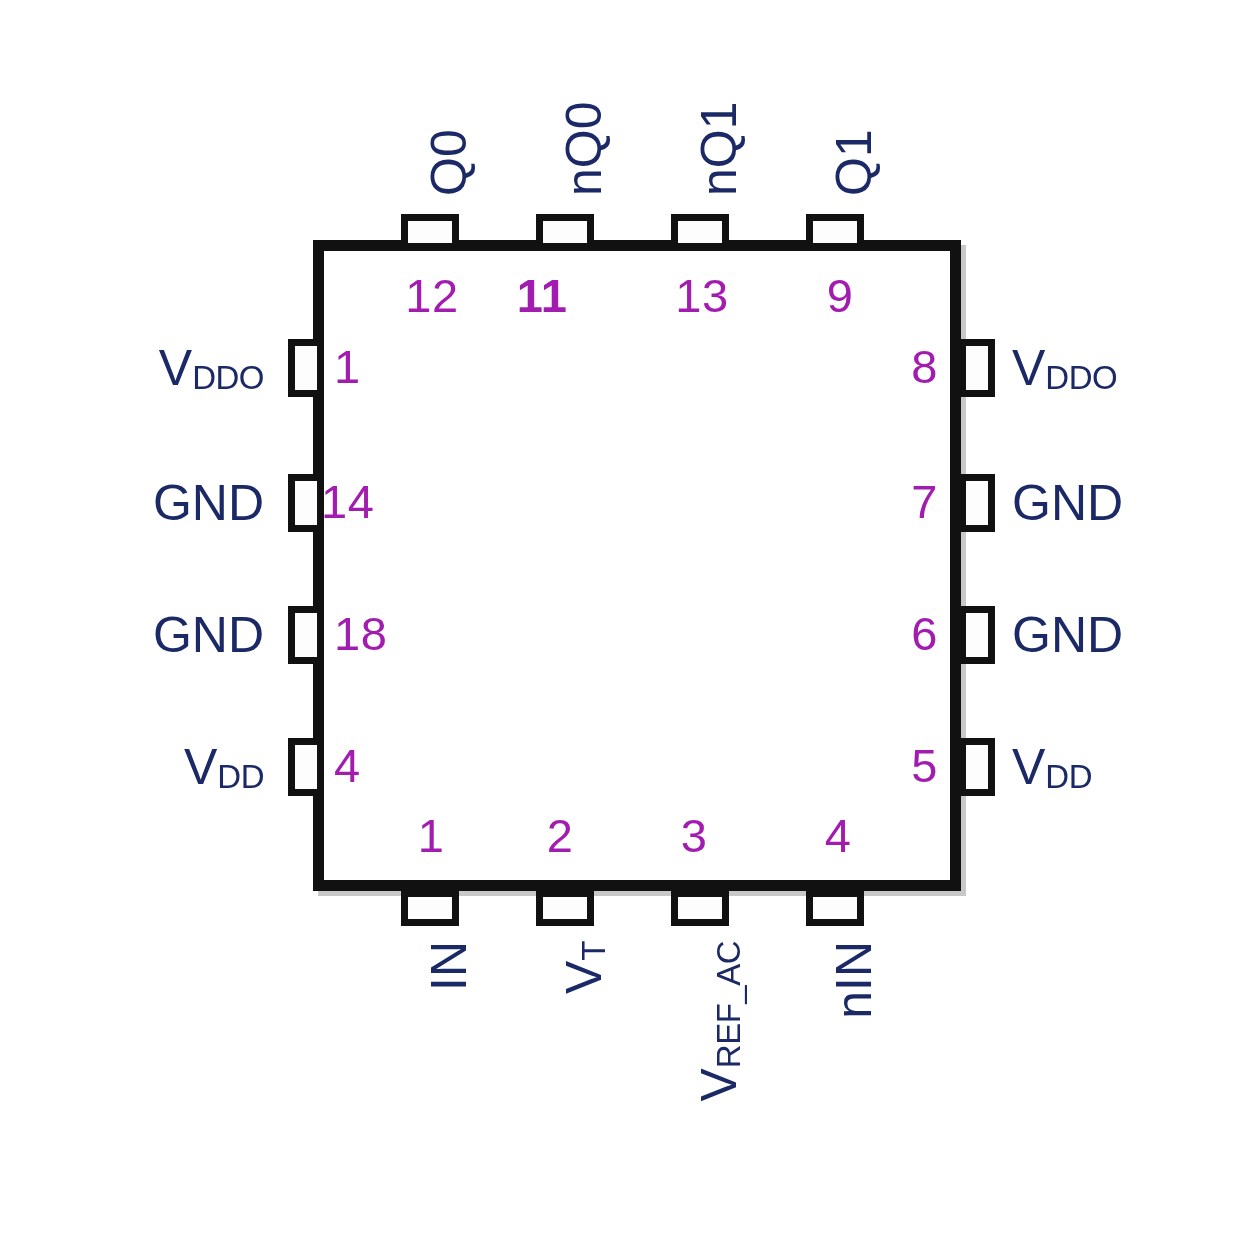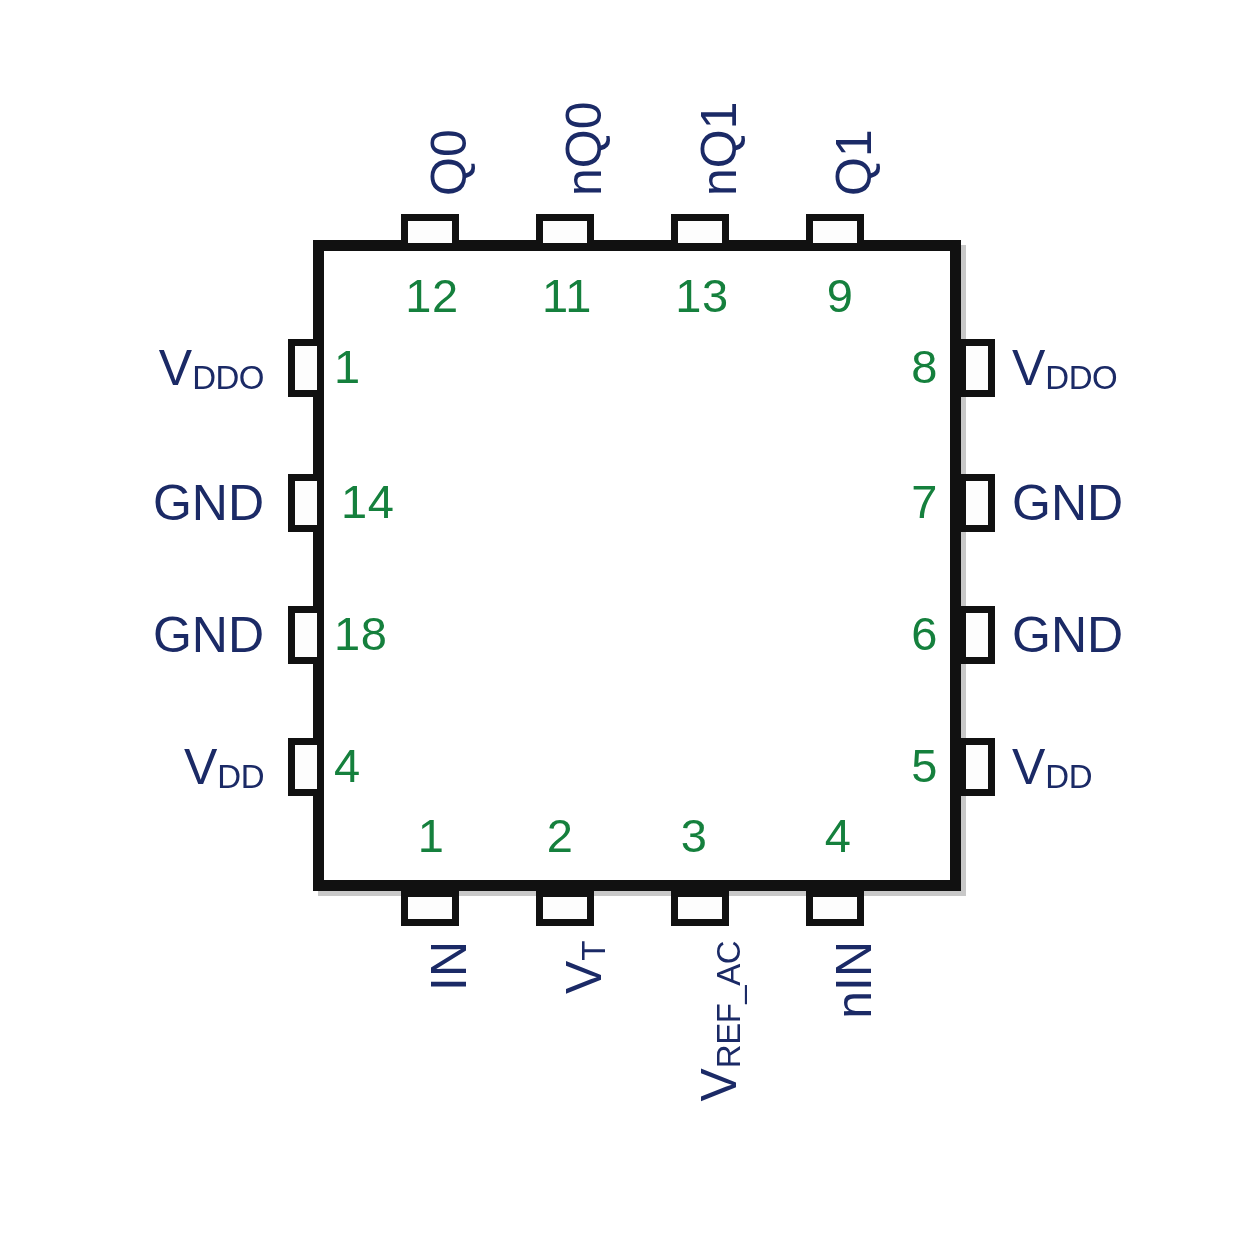--- a/index.html
+++ b/index.html
@@ -43,21 +43,21 @@
   }
   .pin-stub.horiz { width: 58px; height: 36px; }
   .pin-stub.vert  { width: 36px; height: 58px; }
 
   
   .pin-num {
     position: absolute;
     font-family: "Liberation Sans", sans-serif;
     font-size: 47px;
     line-height: 1;
-    color: #15803d;
+    color: #a21caf;
     white-space: nowrap;
     letter-spacing: 0.5px;
   }
   .pin-num.center  { transform: translateX(-50%); }
   .pin-num.rightal { transform: translateX(-100%); }
 
   
   .side-label {
     position: absolute;
     font-family: Liberation Sans, sans-serif;
@@ -123,31 +123,31 @@
   <div class="pin-stub vert" style="left:288px; top:474px;"></div>
   <div class="pin-stub vert" style="left:288px; top:606px;"></div>
   <div class="pin-stub vert" style="left:288px; top:738px;"></div>
 
   <div class="pin-stub vert" style="left:959px; top:339px;"></div>
   <div class="pin-stub vert" style="left:959px; top:474px;"></div>
   <div class="pin-stub vert" style="left:959px; top:606px;"></div>
   <div class="pin-stub vert" style="left:959px; top:738px;"></div>
 
   <div class="pin-num center" style="left:432px; top:272px;">12</div>
-  <div class="pin-num center" style="left:567px; top:272px;">11</div>
+  <div class="pin-num center" style="left:542px; top:272px;font-weight:bold;">11</div>
   <div class="pin-num center" style="left:702px; top:272px;">13</div>
   <div class="pin-num center" style="left:840px; top:272px;">9</div>
 
   <div class="pin-num center" style="left:431px; top:812px;">1</div>
   <div class="pin-num center" style="left:560px; top:812px;">2</div>
   <div class="pin-num center" style="left:694px; top:812px;">3</div>
   <div class="pin-num center" style="left:838px; top:812px;">4</div>
 
   <div class="pin-num" style="left:334px; top:343px;">1</div>
-  <div class="pin-num" style="left:341px; top:478px;">14</div>
+  <div class="pin-num" style="left:321px; top:478px;">14</div>
   <div class="pin-num" style="left:334px; top:610px;">18</div>
   <div class="pin-num" style="left:334px; top:742px;">4</div>
 
   <div class="pin-num rightal" style="left:938px; top:343px;">8</div>
   <div class="pin-num rightal" style="left:938px; top:478px;">7</div>
   <div class="pin-num rightal" style="left:938px; top:610px;">6</div>
   <div class="pin-num rightal" style="left:938px; top:742px;">5</div>
 
   <div class="side-label left" style="left:264px; top:368px;">
     <span>V</span><span class="sub">DDO</span>

